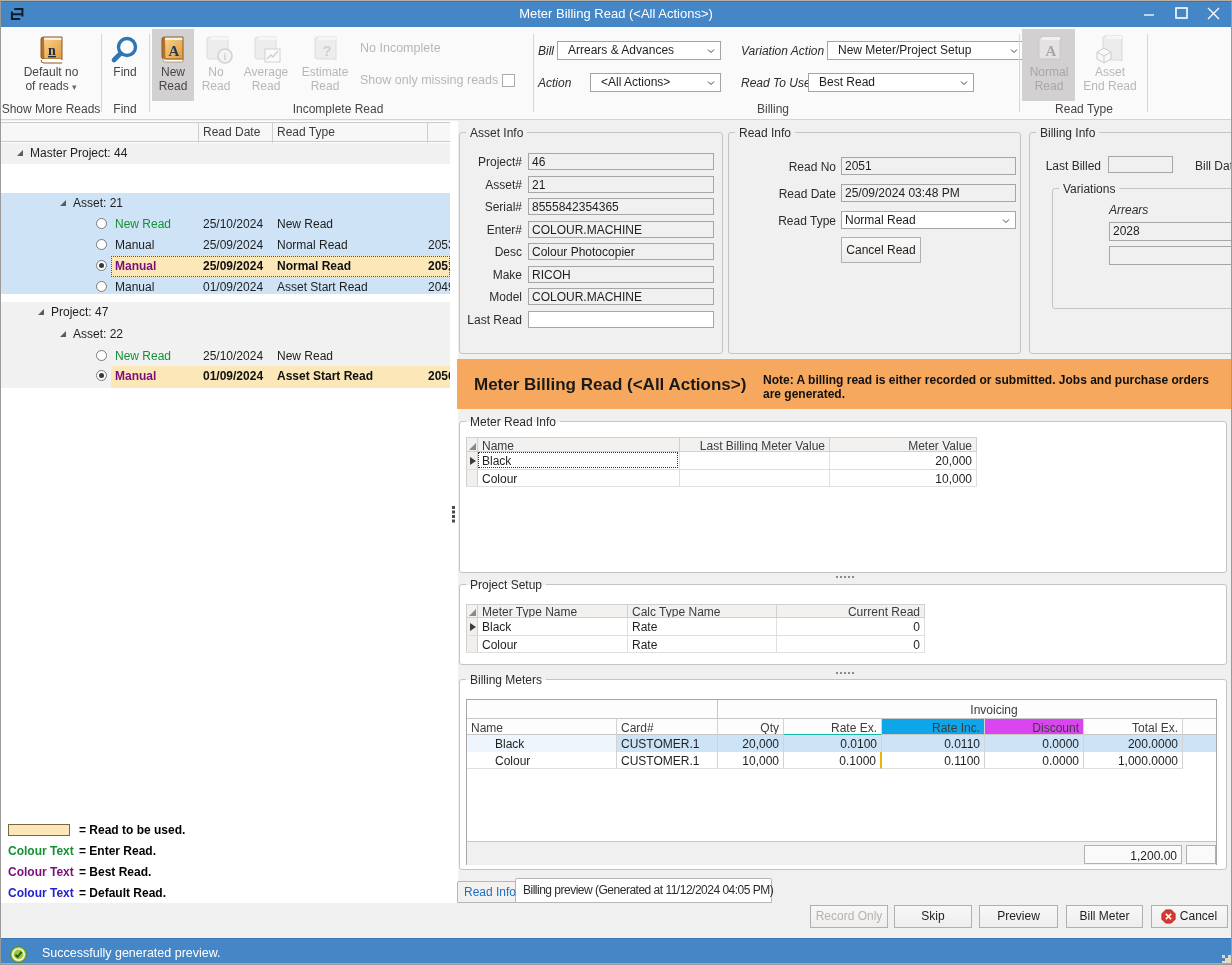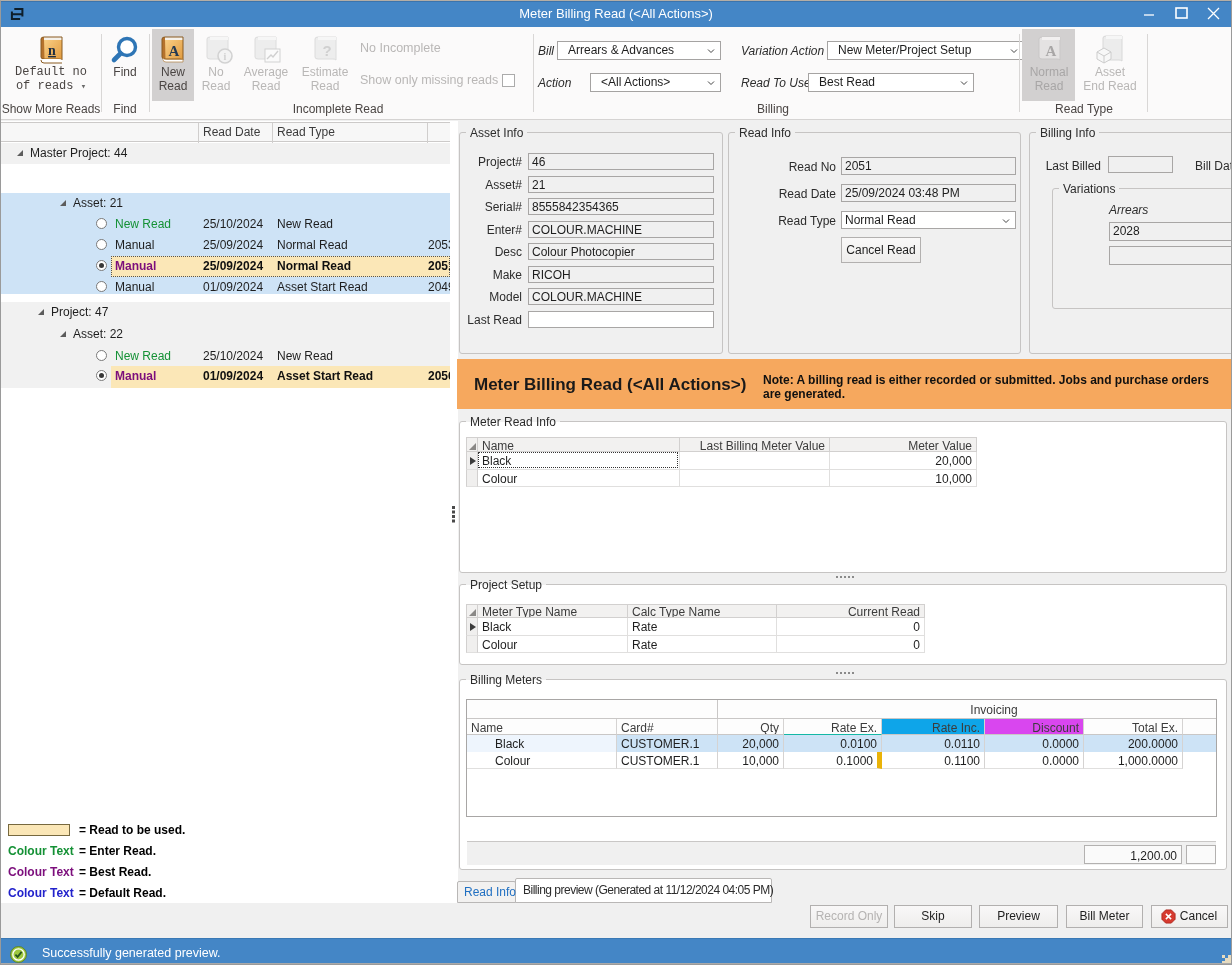--- a/index.html
+++ b/index.html
@@ -83,21 +83,21 @@
     <linearGradient id="bk1" x1="0" y1="0" x2="1" y2="1">
         <stop offset="0" stop-color="#fbd28a"></stop>
         <stop offset="1" stop-color="#e09a3e"></stop>
       </linearGradient>
     <path d="M6 1 h18 v3 h-18 z" fill="#f5f1ea"></path>
     <path d="M3 3 q0 -2 3 -2 h18 v23 q-1 -1 -3 -1 h-15 q-3 0 -3 -2 z" fill="none" stroke="#8a5a20" stroke-width="1"></path>
     <text x="14" y="19" font-size="14" font-weight="bold" font-family="Liberation Serif" fill="#1c2d42" text-anchor="middle" text-decoration="underline">n</text>
     <path d="M3 24 q0 3 3 3 h18 v-3 q-1 -1 -3 -1 h-15 q-2 0 -3 1 z" fill="#fff"></path>
     <path d="M3 24 q0 3 3 3 h18" fill="none" stroke="#8a5a20" stroke-width="1"></path>
   </svg>
-  <div class="rbtn-label" style="left:0px;top:38px;width:100px;font-family:Liberation Mono, monospace;">Default no<br>of reads <span style="font-size:9px;color:#6a6a6a;">▾</span></div>
+  <div class="rbtn-label" style="left:0px;top:38px;width:100px;">Default no<br>of reads <span style="font-size:9px;color:#6a6a6a;">▾</span></div>
   <div class="rgrouplabel" style="left:-50px;width:200px;">Show More Reads</div>
   <div class="rsep" style="left:100px;"></div>
 
   <svg class="abs" style="left:109px;top:8px;width:30px;height:30px;" viewBox="0 0 30 30">
     <circle cx="17" cy="12" r="8.5" fill="#fff" stroke="#2e75b5" stroke-width="3.4"></circle>
     <path d="M10.5 18.5 L4 25" stroke="#2e75b5" stroke-width="4.6" stroke-linecap="round"></path>
   </svg>
   <div class="rbtn-label" style="left:74px;top:38px;width:100px;">Find</div>
   <div class="rgrouplabel" style="left:24px;">Find</div>
   <div class="rsep" style="left:148px;"></div>
@@ -363,21 +363,21 @@
   <div class="gcell" style="left:0;top:32px;width:12px;height:17px;background:#f0efee;border-right:1px solid #d2d0cf;border-bottom:1px solid #e0dfde;border-left:1px solid #d2d0cf;"></div>
   <div class="gcell" style="left:12px;top:32px;width:150px;height:17px;border-right:1px solid #e0dfde;border-bottom:1px solid #e0dfde;padding:2px 0 0 4px;">Colour</div>
   <div class="gcell" style="left:162px;top:32px;width:149px;height:17px;border-right:1px solid #e0dfde;border-bottom:1px solid #e0dfde;padding:2px 0 0 4px;">Rate</div>
   <div class="gcell" style="left:311px;top:32px;width:148px;height:17px;border-right:1px solid #e0dfde;border-bottom:1px solid #e0dfde;padding:2px 4px 0 0;text-align:right;">0</div>
 </div>
 <div class="abs" style="left:836px;top:672px;width:2px;height:2px;background:#8a8a8a;box-shadow:4px 0 0 #8a8a8a,8px 0 0 #8a8a8a,12px 0 0 #8a8a8a,16px 0 0 #8a8a8a;"></div>
 
 <div class="gbox" style="left:459px;top:679px;width:768px;height:191px;background:#fff;">
   <div class="glabel" style="background:linear-gradient(#f0f0f0 50%,#fff 50%);">Billing Meters</div>
 </div>
-<div id="grid3" class="abs" style="left:466px;top:699px;width:751px;height:118px;border:1px solid #a8a6a5;background:#fff;">
+<div id="grid3" class="abs" style="left:466px;top:699px;width:751px;height:166px;border:1px solid #a8a6a5;background:#fff;">
 
   <div class="gcell" style="left:0;top:0;width:251px;height:19px;border-right:1px solid #c9c7c6;border-bottom:1px solid #c9c7c6;background:#fdfdfd;"></div>
   <div class="gcell" style="left:251px;top:0;width:498px;height:19px;border-bottom:1px solid #c9c7c6;background:#fdfdfd;text-align:center;padding-top:3px;color:#3c3c3c;text-indent:54px;">Invoicing</div>
 
   <div class="gcell" style="left:0;top:19px;width:150px;height:16px;border-right:1px solid #d5d3d2;border-bottom:1px solid #c9c7c6;background:#fdfdfd;color:#3c3c3c;padding:2px 0 0 4px;">Name</div>
   <div class="gcell" style="left:150px;top:19px;width:101px;height:16px;border-right:1px solid #d5d3d2;border-bottom:1px solid #c9c7c6;background:#fdfdfd;color:#3c3c3c;padding:2px 0 0 4px;">Card#</div>
   <div class="gcell" style="left:251px;top:19px;width:66px;height:16px;border-right:1px solid #d5d3d2;border-bottom:1px solid #c9c7c6;background:#fdfdfd;color:#3c3c3c;padding:2px 4px 0 0;text-align:right;">Qty</div>
   <div class="gcell" style="left:317px;top:19px;width:98px;height:16px;border-right:1px solid #d5d3d2;border-bottom:1px solid #14b8a6;background:#fdfdfd;color:#3c3c3c;padding:2px 4px 0 0;text-align:right;">Rate Ex.</div>
   <div class="gcell" style="left:415px;top:19px;width:103px;height:16px;border-right:1px solid #d5d3d2;border-bottom:1px solid #c9c7c6;background:#0ea5e9;color:#3c3c3c;padding:2px 4px 0 0;text-align:right;">Rate Inc.</div>
   <div class="gcell" style="left:518px;top:19px;width:99px;height:16px;border-right:1px solid #d5d3d2;border-bottom:1px solid #c9c7c6;background:#d946ef;color:#3c3c3c;padding:2px 4px 0 0;text-align:right;">Discount</div>
@@ -389,21 +389,21 @@
   <div class="gcell" style="left:251px;top:35px;width:66px;height:17px;background:#cde3f6;border-right:1px solid #d5d3d2;padding:2px 4px 0 0;text-align:right;">20,000</div>
   <div class="gcell" style="left:317px;top:35px;width:98px;height:17px;background:#cde3f6;border-right:1px solid #d5d3d2;padding:2px 4px 0 0;text-align:right;">0.0100</div>
   <div class="gcell" style="left:415px;top:35px;width:103px;height:17px;background:#cde3f6;border-right:1px solid #d5d3d2;padding:2px 4px 0 0;text-align:right;">0.0110</div>
   <div class="gcell" style="left:518px;top:35px;width:99px;height:17px;background:#cde3f6;border-right:1px solid #d5d3d2;padding:2px 4px 0 0;text-align:right;">0.0000</div>
   <div class="gcell" style="left:617px;top:35px;width:99px;height:17px;background:#cde3f6;border-right:1px solid #d5d3d2;padding:2px 4px 0 0;text-align:right;">200.0000</div>
   <div class="gcell" style="left:716px;top:35px;width:33px;height:17px;background:#cde3f6;"></div>
 
   <div class="gcell" style="left:0;top:52px;width:150px;height:17px;border-right:1px solid #d5d3d2;border-bottom:1px solid #e0dfde;padding:2px 0 0 28px;">Colour</div>
   <div class="gcell" style="left:150px;top:52px;width:101px;height:17px;border-right:1px solid #d5d3d2;border-bottom:1px solid #e0dfde;padding:2px 0 0 4px;">CUSTOMER.1</div>
   <div class="gcell" style="left:251px;top:52px;width:66px;height:17px;border-right:1px solid #d5d3d2;border-bottom:1px solid #e0dfde;padding:2px 4px 0 0;text-align:right;">10,000</div>
-  <div class="gcell" style="left:317px;top:52px;width:98px;height:17px;border-right:5px solid #eab308;border-bottom:1px solid #e0dfde;padding:2px 4px 0 0;text-align:right;">0.1000</div>
+  <div class="gcell" style="left:317px;top:52px;width:98px;height:17px;border-right:2px solid #eab308;border-bottom:1px solid #e0dfde;padding:2px 4px 0 0;text-align:right;">0.1000</div>
   <div class="gcell" style="left:415px;top:52px;width:103px;height:17px;border-right:1px solid #d5d3d2;border-bottom:1px solid #e0dfde;padding:2px 4px 0 0;text-align:right;">0.1100</div>
   <div class="gcell" style="left:518px;top:52px;width:99px;height:17px;border-right:1px solid #d5d3d2;border-bottom:1px solid #e0dfde;padding:2px 4px 0 0;text-align:right;">0.0000</div>
   <div class="gcell" style="left:617px;top:52px;width:99px;height:17px;border-right:1px solid #d5d3d2;border-bottom:1px solid #e0dfde;padding:2px 4px 0 0;text-align:right;">1,000.0000</div>
   <div class="gcell" style="left:716px;top:52px;width:33px;height:17px;"></div>
 
   <div class="abs" style="left:0;top:141px;width:749px;height:24px;background:#f0f0f0;border-top:1px solid #c9c7c6;"></div>
   <div class="abs" style="left:617px;top:145px;width:98px;height:19px;background:#fafafa;border:1px solid #b3b1b0;font-size:12px;text-align:right;padding:3px 4px 0 0;color:#1e1e1e;">1,200.00</div>
   <div class="abs" style="left:719px;top:145px;width:30px;height:19px;background:#fafafa;border:1px solid #b3b1b0;"></div>
 </div>
 

